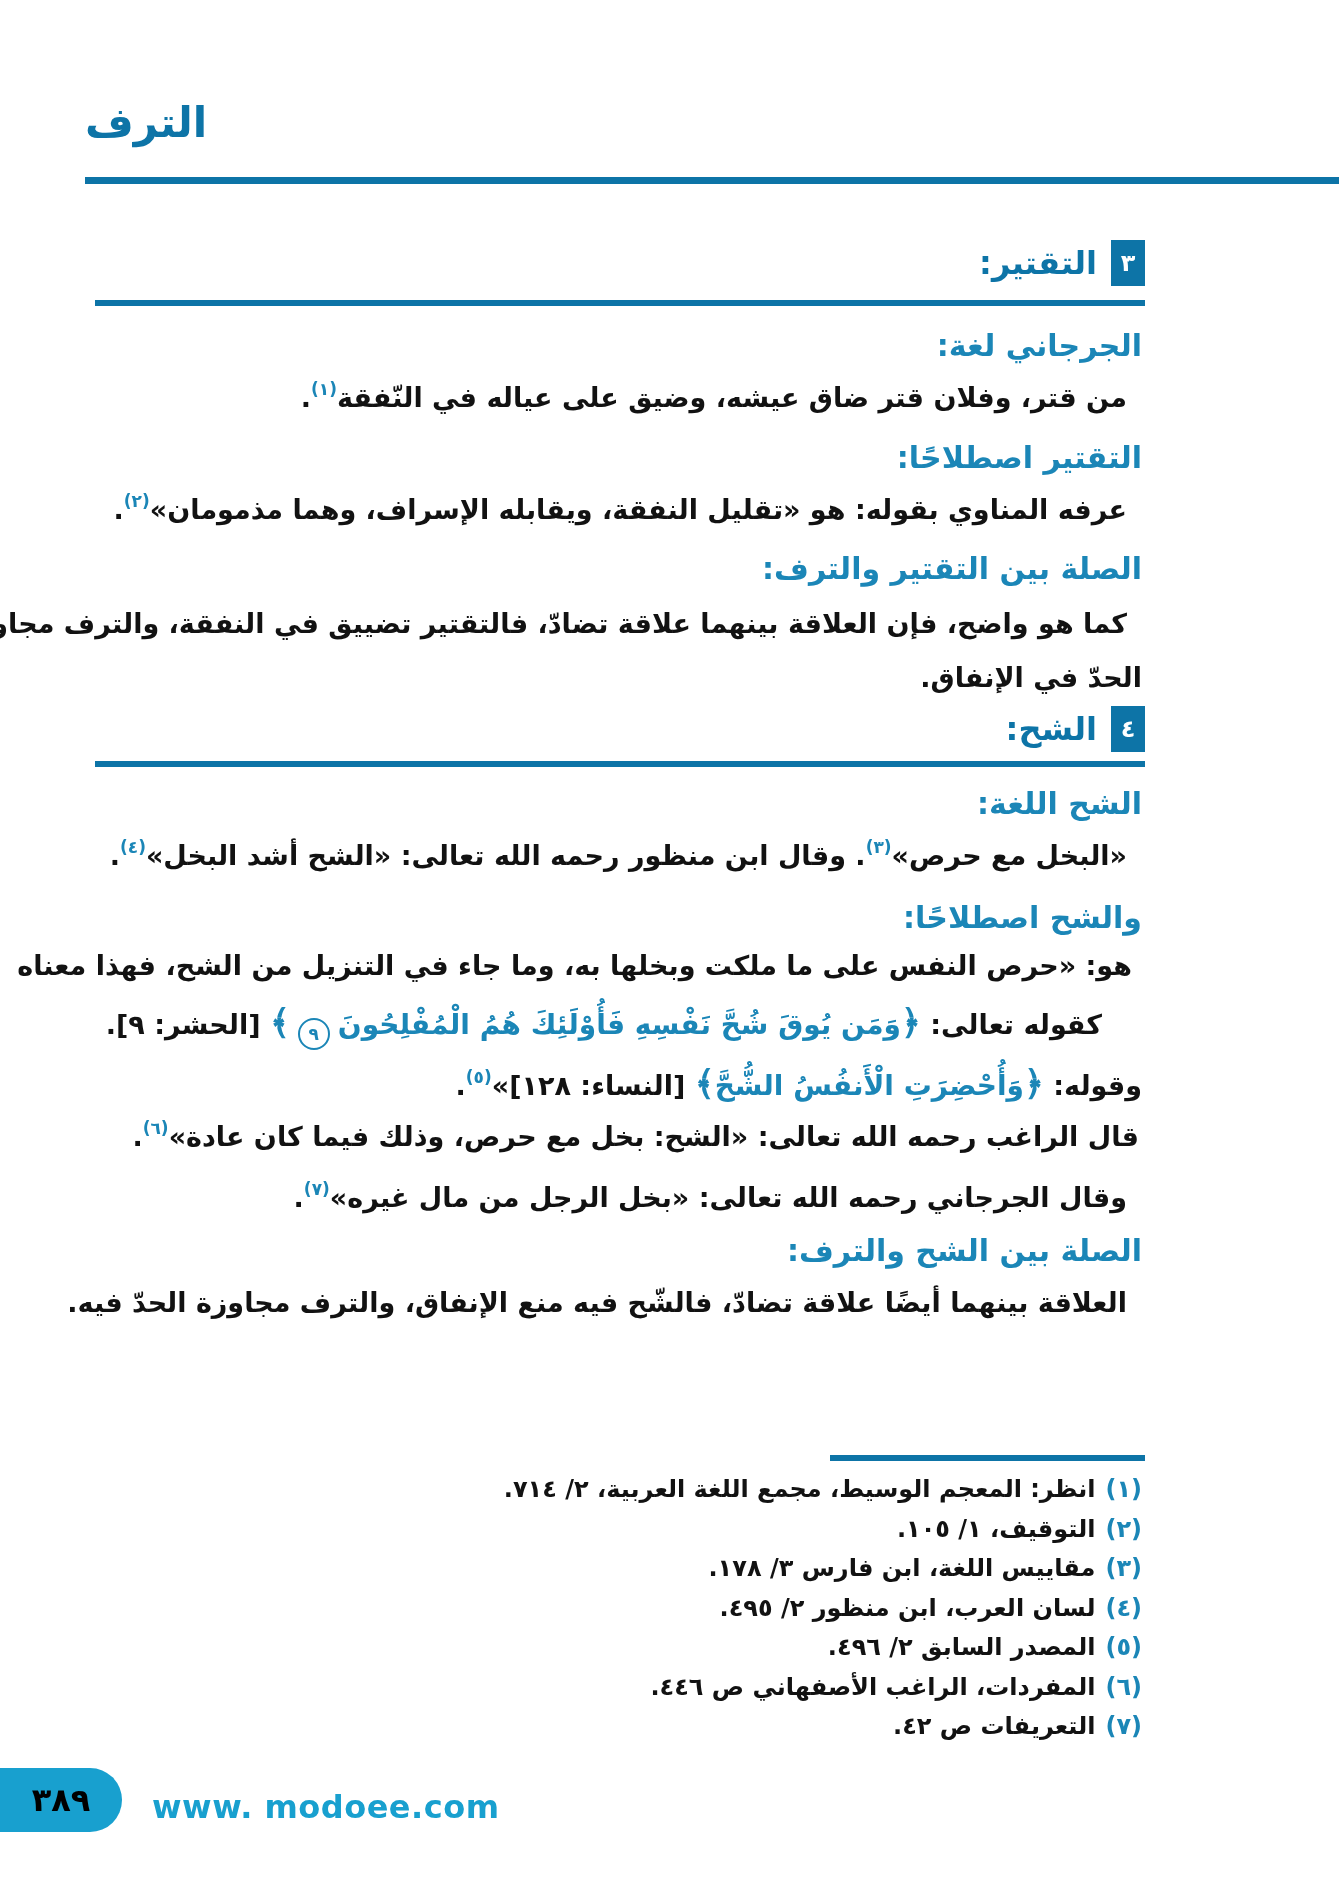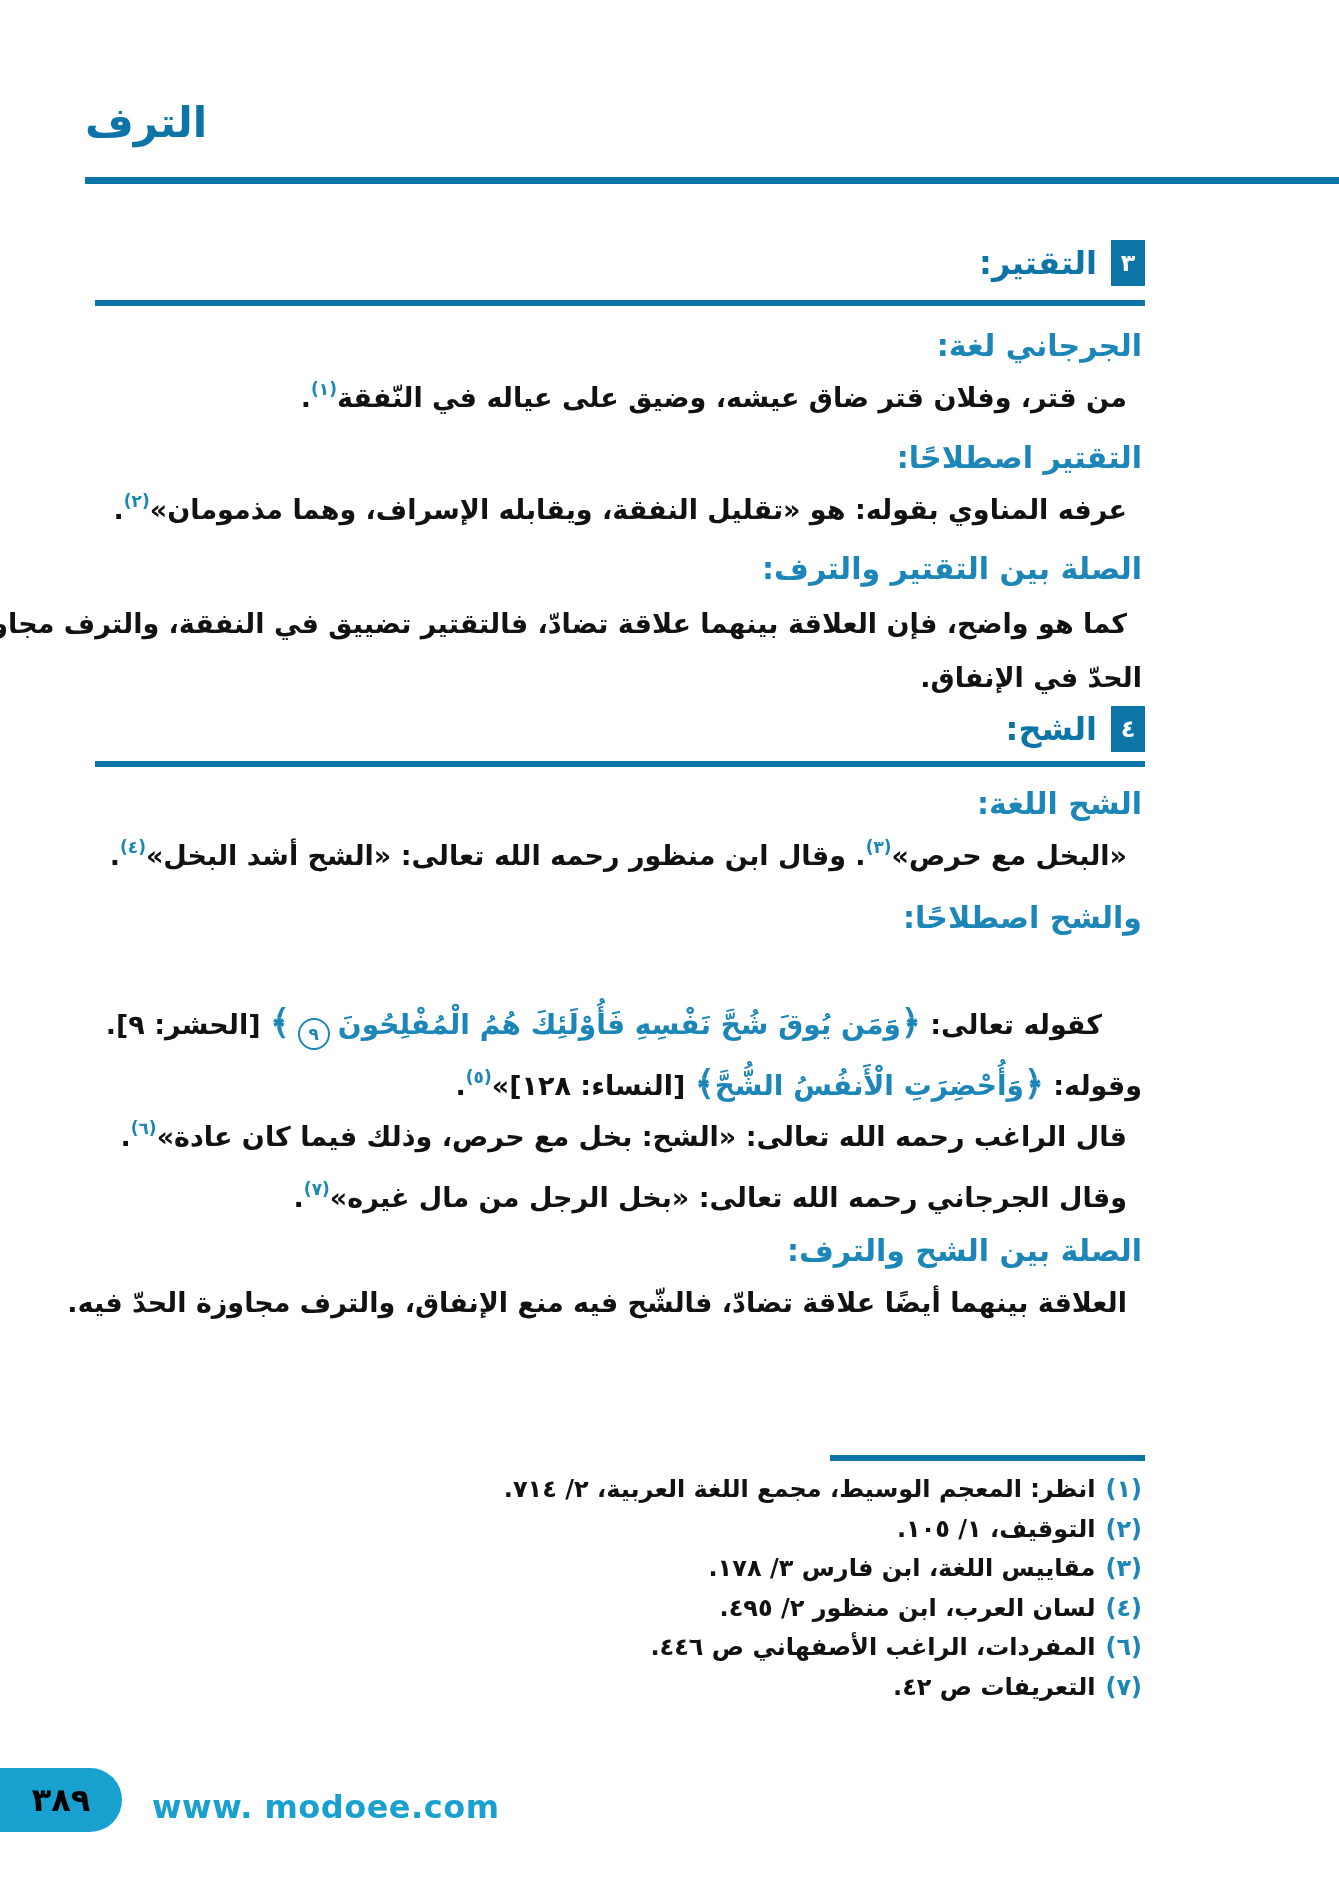--- a/index.html
+++ b/index.html
@@ -134,47 +134,49 @@
   <div class="sec-rule" style="top:761px"></div>
 
   <div class="abs subhead" style="top:786px">الشح اللغة:</div>
 
   <div class="abs body-line" style="top:840px;right:212px">
     <span>«البخل مع حرص»</span><sup class="ref">(٣)</sup><span>. وقال ابن منظور رحمه الله تعالى: «الشح أشد البخل»</span><sup class="ref">(٤)</sup><span>.</span>
   </div>
 
   <div class="abs subhead" style="top:900px">والشح اصطلاحًا:</div>
 
+  <div class="abs body-line" style="top:950px;right:207px">هو: «حرص النفس على ما ملكت وبخلها به، وما جاء في التنزيل من الشح، فهذا معناه</div>
 
   <div class="abs" style="top:1002px;right:237px">
     <span class="q-prefix">كقوله تعالى: </span><span class="q-bracket">﴿</span><span class="q-verse">وَمَن يُوقَ شُحَّ نَفْسِهِ فَأُوْلَئِكَ هُمُ الْمُفْلِحُونَ</span><span class="ayah-circle">٩</span><span class="q-bracket">﴾</span><span class="q-cite"> [الحشر: ٩].</span>
   </div>
 
   <div class="abs" style="top:1063px;right:197px">
     <span class="q-prefix">وقوله: </span><span class="q-bracket">﴿</span><span class="q-verse">وَأُحْضِرَتِ الْأَنفُسُ الشُّحَّ</span><span class="q-bracket">﴾</span><span class="q-cite"> [النساء: ١٢٨]»</span><sup class="ref">(٥)</sup><span class="q-cite">.</span>
   </div>
 
-  <div class="abs body-line" style="top:1121px;right:212px">
+  <div class="abs body-line" style="top:1121px;right:200px">
     <span>قال الراغب رحمه الله تعالى: «الشح: بخل مع حرص، وذلك فيما كان عادة»</span><sup class="ref">(٦)</sup><span>.</span>
   </div>
 
   <div class="abs body-line" style="top:1182px;right:212px">
     <span>وقال الجرجاني رحمه الله تعالى: «بخل الرجل من مال غيره»</span><sup class="ref">(٧)</sup><span>.</span>
   </div>
 
   <div class="abs subhead" style="top:1233px">الصلة بين الشح والترف:</div>
 
   <div class="abs body-line" style="top:1287px;right:212px">العلاقة بينهما أيضًا علاقة تضادّ، فالشّح فيه منع الإنفاق، والترف مجاوزة الحدّ فيه.</div>
 
   <div class="fn-rule" style="top:1455px"></div>
   <div class="abs footnotes">
     <div class="fn-line"><span class="fn-marker">(١)</span><span>انظر: المعجم الوسيط، مجمع اللغة العربية، ٢/ ٧١٤.</span></div>
     <div class="fn-line"><span class="fn-marker">(٢)</span><span>التوقيف، ١/ ١٠٥.</span></div>
     <div class="fn-line"><span class="fn-marker">(٣)</span><span>مقاييس اللغة، ابن فارس ٣/ ١٧٨.</span></div>
     <div class="fn-line"><span class="fn-marker">(٤)</span><span>لسان العرب، ابن منظور ٢/ ٤٩٥.</span></div>
+    <div class="fn-line"><span class="fn-marker">(٥)</span><span>المصدر السابق ٢/ ٤٩٦.</span></div>
     <div class="fn-line"><span class="fn-marker">(٦)</span><span>المفردات، الراغب الأصفهاني ص ٤٤٦.</span></div>
     <div class="fn-line"><span class="fn-marker">(٧)</span><span>التعريفات ص ٤٢.</span></div>
   </div>
 
   <div class="page-pill">٣٨٩</div>
   <div class="site-url">www. modoee.com</div>
 
 </div>
 
 </body></html>

